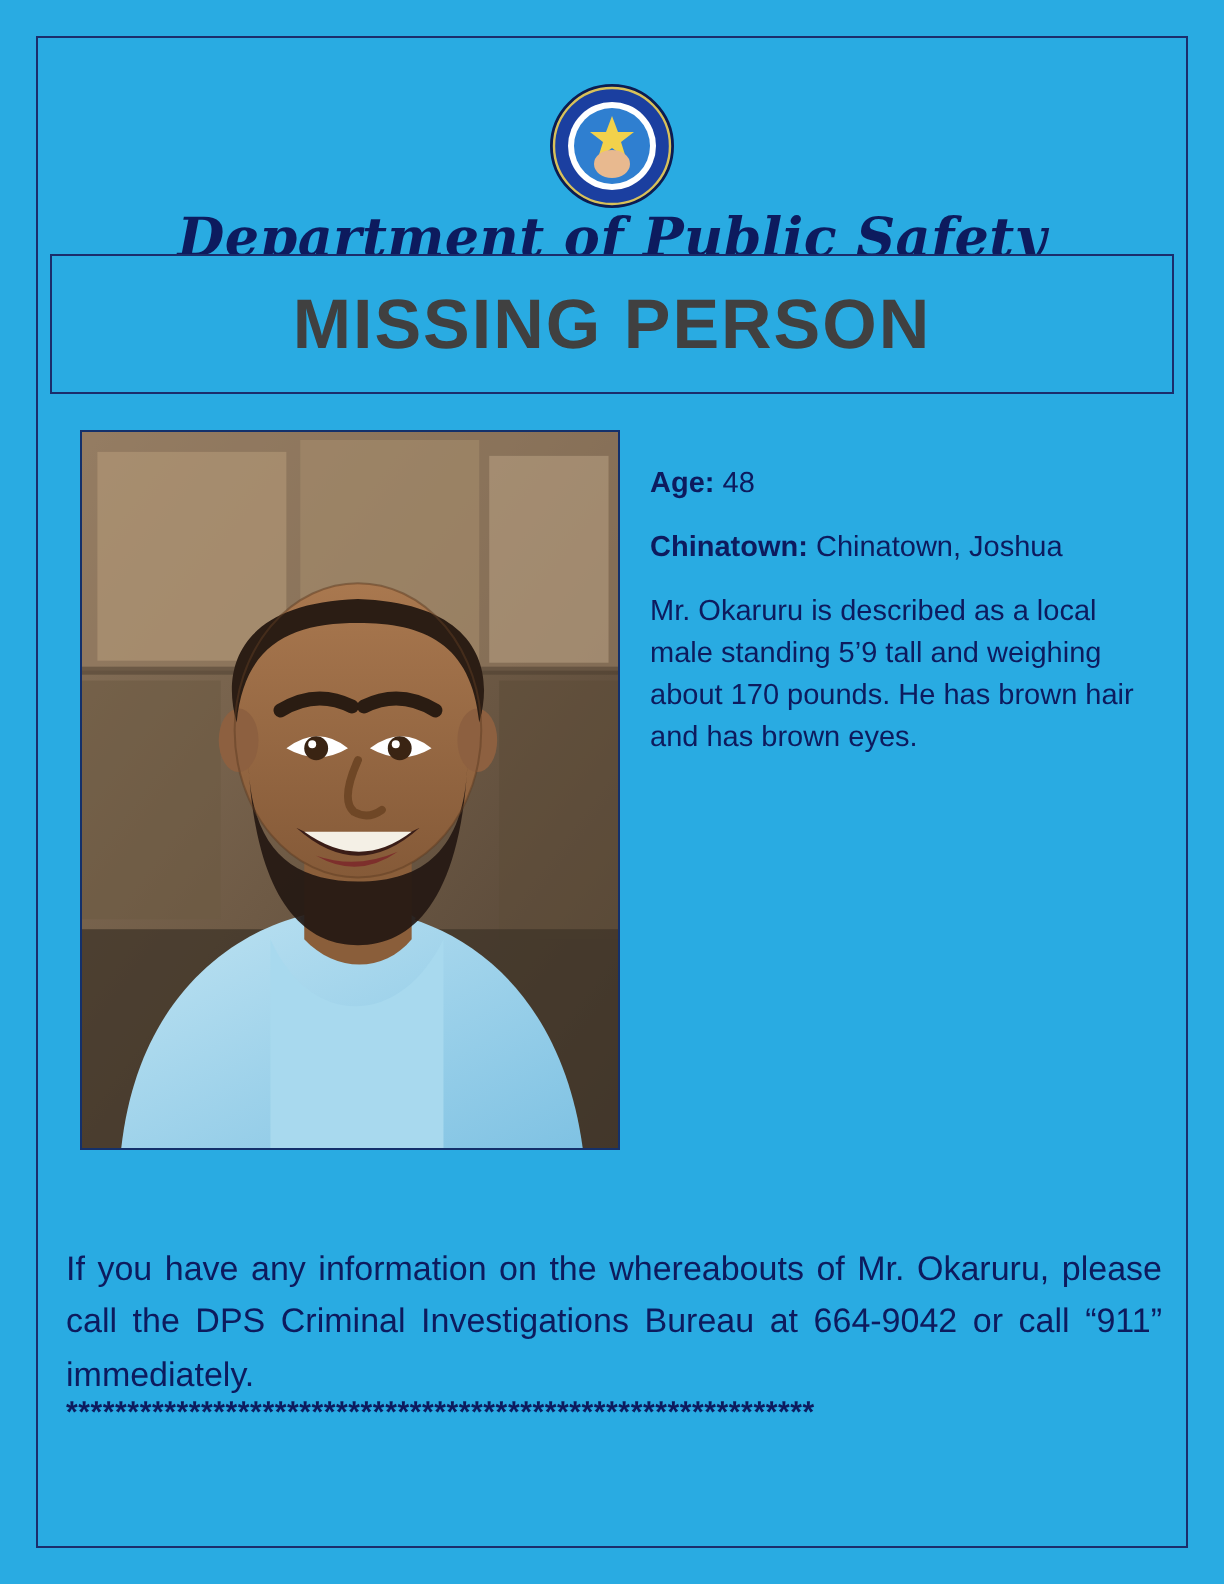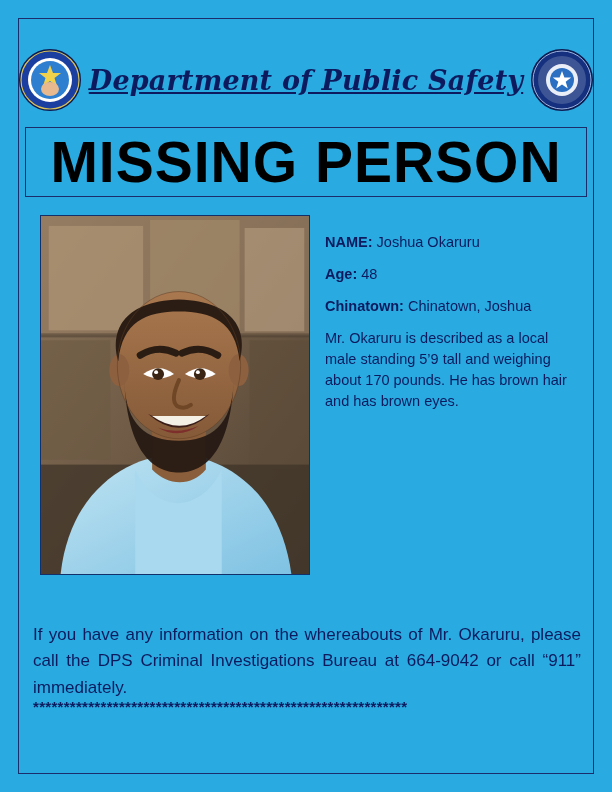--- a/index.html
+++ b/index.html
@@ -34,20 +34,21 @@
   .header {
     position: absolute;
     left: 19px;
     top: 42px;
     width: 574px;
     height: 76px;
     display: flex;
     align-items: center;
     justify-content: space-between;
     box-sizing: border-box;
+    flex-direction: column;
   }
   .seal {
     width: 62px;
     height: 62px;
     flex: 0 0 62px;
     position: relative;
   }
   .seal svg { display: block; }
   .header-title {
     flex: 1 1 auto;
@@ -72,22 +73,22 @@
     border: 1px solid #1b2d6b;
     background: #29ABE2;
     display: flex;
     align-items: center;
     justify-content: center;
     box-sizing: border-box;
   }
   .banner-text {
     font-family: "Liberation Sans", sans-serif;
     font-weight: bold;
-    font-size: 57px;
-    color: #000000;
+    font-size: 35px;
+    color: #404040;
     letter-spacing: 1px;
     line-height: 1;
   }
 
   
   .photo {
     position: absolute;
     left: 40px;
     top: 215px;
     width: 270px;
@@ -239,24 +240,20 @@
       <path d="M108 199 q 31 28 62 0 q -31 16 -62 0 z" fill="#3a1d17"></path>
       <path d="M112 201 q 28 20 54 0 z" fill="#f4f0e6"></path>
       <path d="M118 213 q 21 12 41 -2 q -21 9 -41 2 z" fill="#7d2f2c"></path>
 
       <ellipse cx="139" cy="150" rx="62" ry="74" fill="none" stroke="#5d3c22" stroke-width="1" opacity="0.5"></ellipse>
     </svg>
   </div>
 
   <div class="details">
     <div class="field">
-      <b>NAME:</b>
-      <span>Joshua Okaruru</span>
-    </div>
-    <div class="field">
       <b>Age:</b>
       <span>48</span>
     </div>
     <div class="field">
       <b>Chinatown:</b>
       <span>Chinatown, Joshua</span>
     </div>
     <p>Mr. Okaruru is described as a local male standing 5’9 tall and weighing about 170 pounds. He has brown hair and has brown eyes.</p>
   </div>
 

